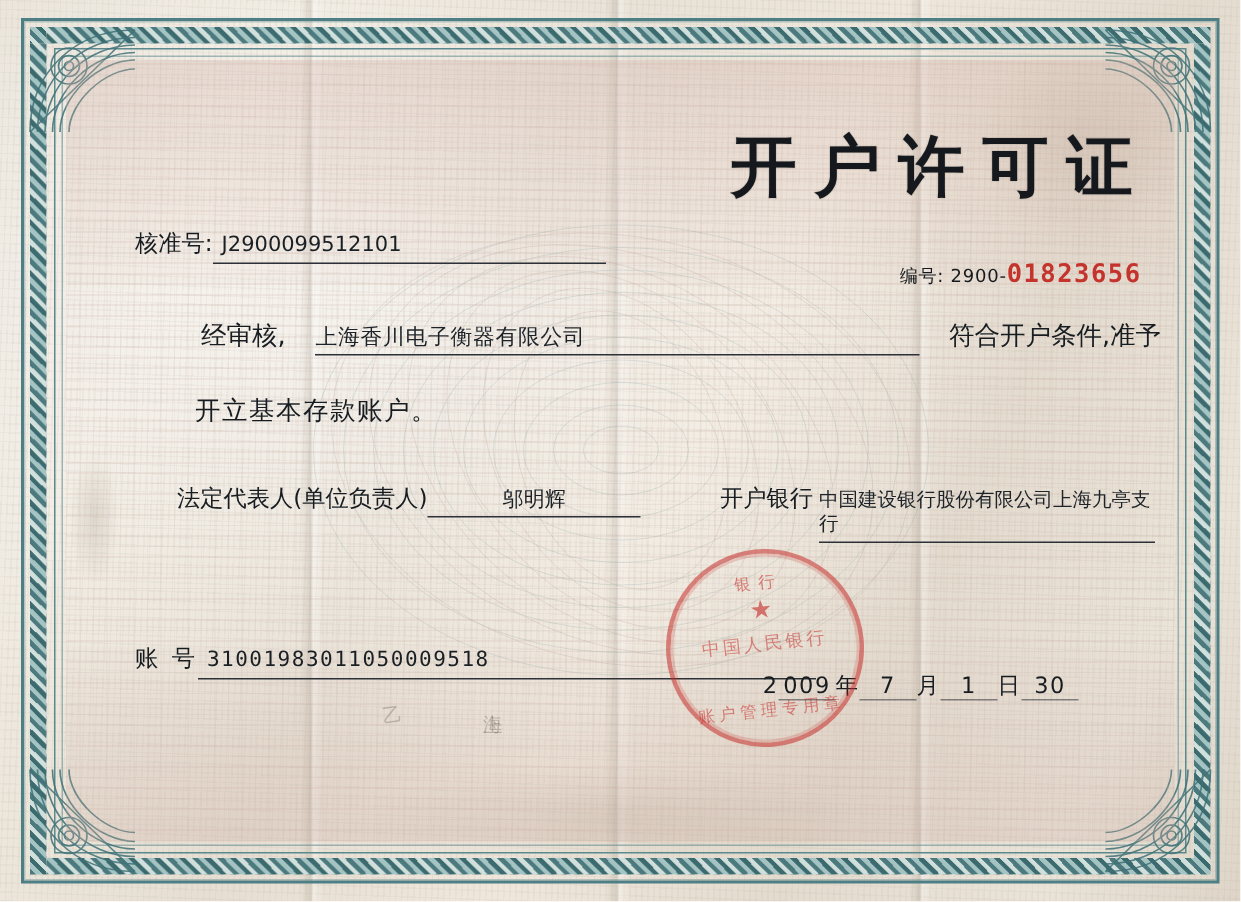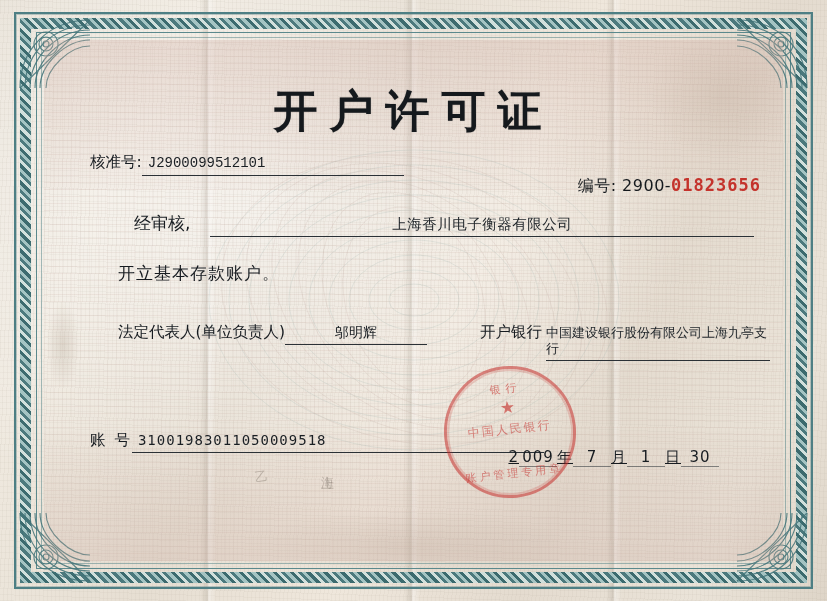--- a/index.html
+++ b/index.html
@@ -115,21 +115,21 @@
   .content {
     position: absolute;
     left: 60px; top: 52px; right: 60px; bottom: 50px;
     color: #1d2328;
   }
 
   .doc-title {
     position: absolute;
     left: 0; right: 0;
     top: 30px;
-    text-align: center;
+    text-align: right;
     font-family: "DejaVu Serif", "Liberation Serif", serif;
     font-size: 44px;
     font-weight: bold;
     letter-spacing: 12px;
     color: #15191d;
     text-shadow: 0 0 1px rgba(0,0,0,0.35);
   }
 
   .row {
     position: absolute;
@@ -149,49 +149,47 @@
     font-size: 14px;
     color: #1a1f24;
     white-space: nowrap;
   }
 
   .fill {
     border-bottom: 1px solid #2b3136;
     padding: 0 6px 2px 6px;
     min-height: 18px;
     display: inline-block;
-    font-family: Liberation Mono, monospace;
   }
 
   
   #row-approval { left: 30px; top: 100px; }
   #row-approval .fill { width: 250px; }
   #row-serial { right: 6px; top: 100px; }
-  #serial-prefix { font-size: 16px; color: #15191d; letter-spacing: 0.5px; margin-top: 24px; }
+  #serial-prefix { font-size: 12px; color: #15191d; letter-spacing: 0.5px; margin-top: 24px; }
   #serial-number {
     font-size: 17px;
     color: #c4332c;
     font-weight: bold;
     letter-spacing: 1px;
     font-family: "DejaVu Sans Mono", "Liberation Mono", monospace;
   }
 
   
   #row-sentence { left: 74px; top: 160px; width: 640px; }
   #row-sentence .label { font-size: 17px; }
   #company-fill {
     flex: 1;
     border-bottom: 1px solid #2b3136;
-    text-align: center;
     padding-bottom: 2px;
     margin: 0 20px;
   }
   #company-name { font-size: 14.5px; letter-spacing: 0.5px; }
 
-  #row-sentence2 { left: 58px; top: 210px; }
+  #row-sentence2 { left: 70px; top: 210px; }
   #row-sentence2 .label { font-size: 17px; letter-spacing: 1px; }
 
   
   #row-legal { left: 58px; top: 270px; }
   #row-legal .fill { width: 130px; text-align: center; }
   #row-bank { left: 420px; top: 270px; width: 290px; }
   #bank-fill {
     flex: 1;
     border-bottom: 1px solid #2b3136;
     margin-left: 4px;
@@ -216,21 +214,20 @@
 
   
   #issuer-block { position: absolute; right: 48px; top: 382px; text-align: left; }
   #issuer-line { font-size: 15.5px; color: #171c21; letter-spacing: 1px; }
   #date-line {
     margin-top: 14px;
     font-size: 15px;
     color: #171c21;
     letter-spacing: 1px;
     white-space: nowrap;
-    text-decoration: underline;
   }
   .date-seg {
     display: inline-block;
     border-bottom: 1px solid rgba(43,49,54,0.55);
     min-width: 34px;
     text-align: center;
     padding: 0 2px;
   }
 
   
@@ -426,20 +423,21 @@
     <div class="row" id="row-serial">
       <span id="serial-prefix">编号: 2900-</span>
       <span id="serial-number">01823656</span>
     </div>
 
     <div class="row" id="row-sentence">
       <span class="label">经审核,</span>
       <span id="company-fill">
         <span id="company-name">上海香川电子衡器有限公司</span>
       </span>
+      <span class="label">符合开户条件,准予</span>
     </div>
 
     <div class="row" id="row-sentence2">
       <span class="label">开立基本存款账户。</span>
     </div>
 
     <div class="row" id="row-bank">
       <span class="label">开户银行</span>
       <span id="bank-fill">
         <span id="bank-name">中国建设银行股份有限公司上海九亭支行</span>

